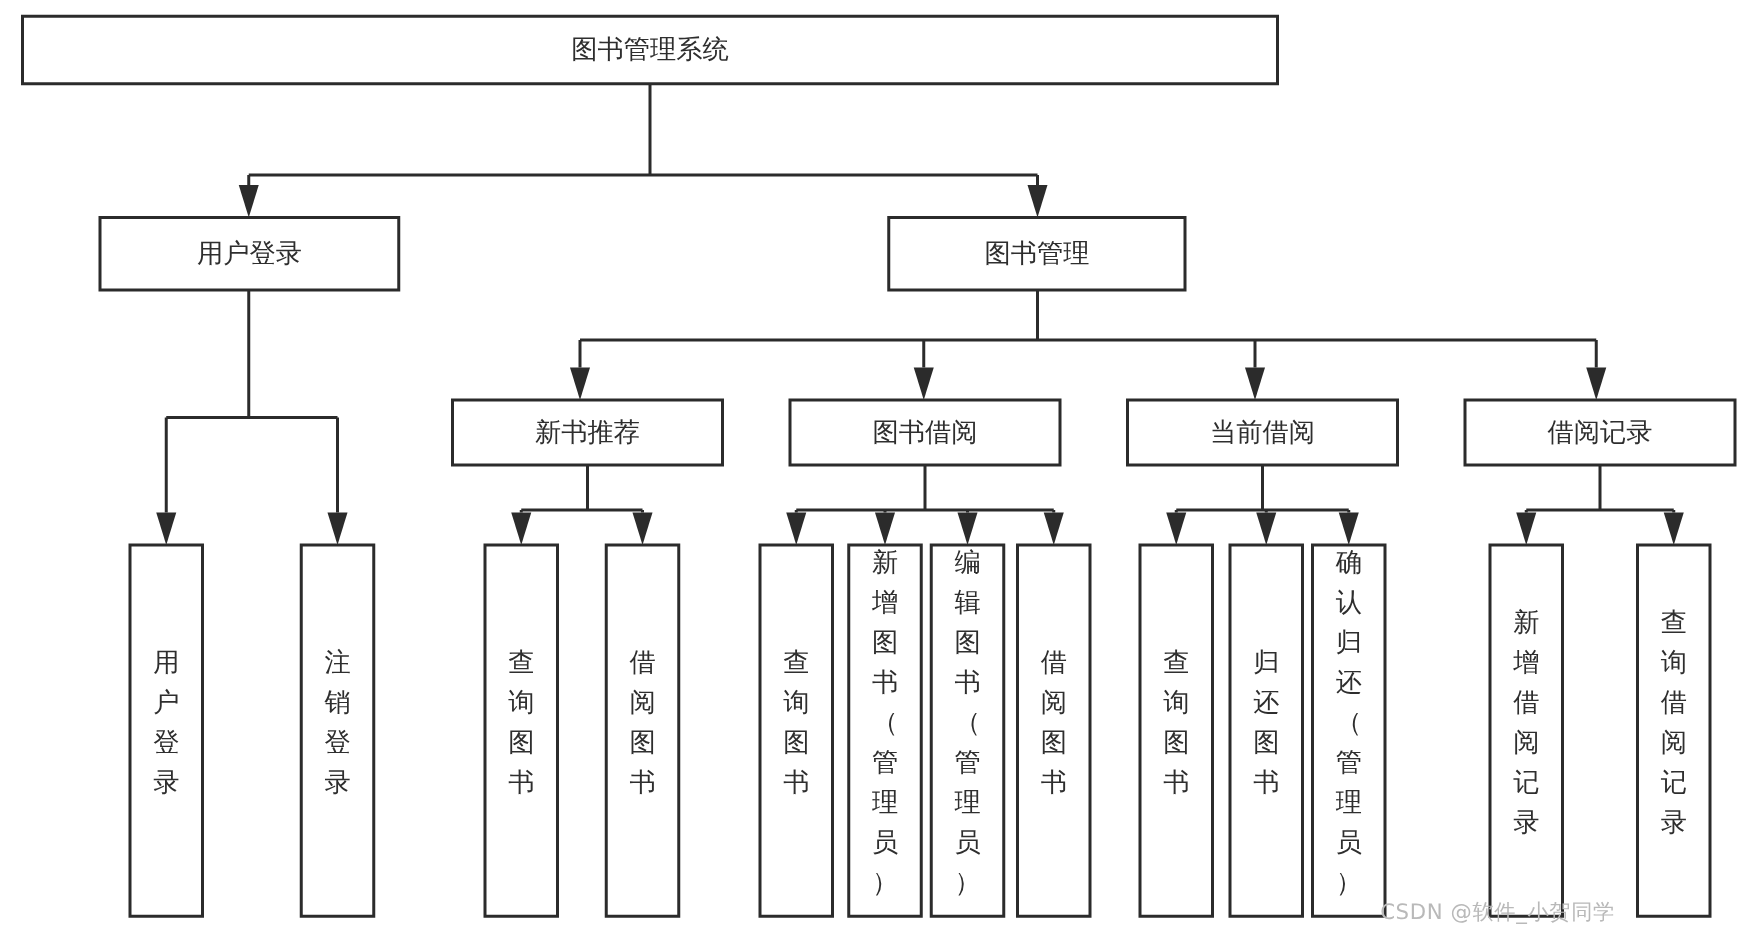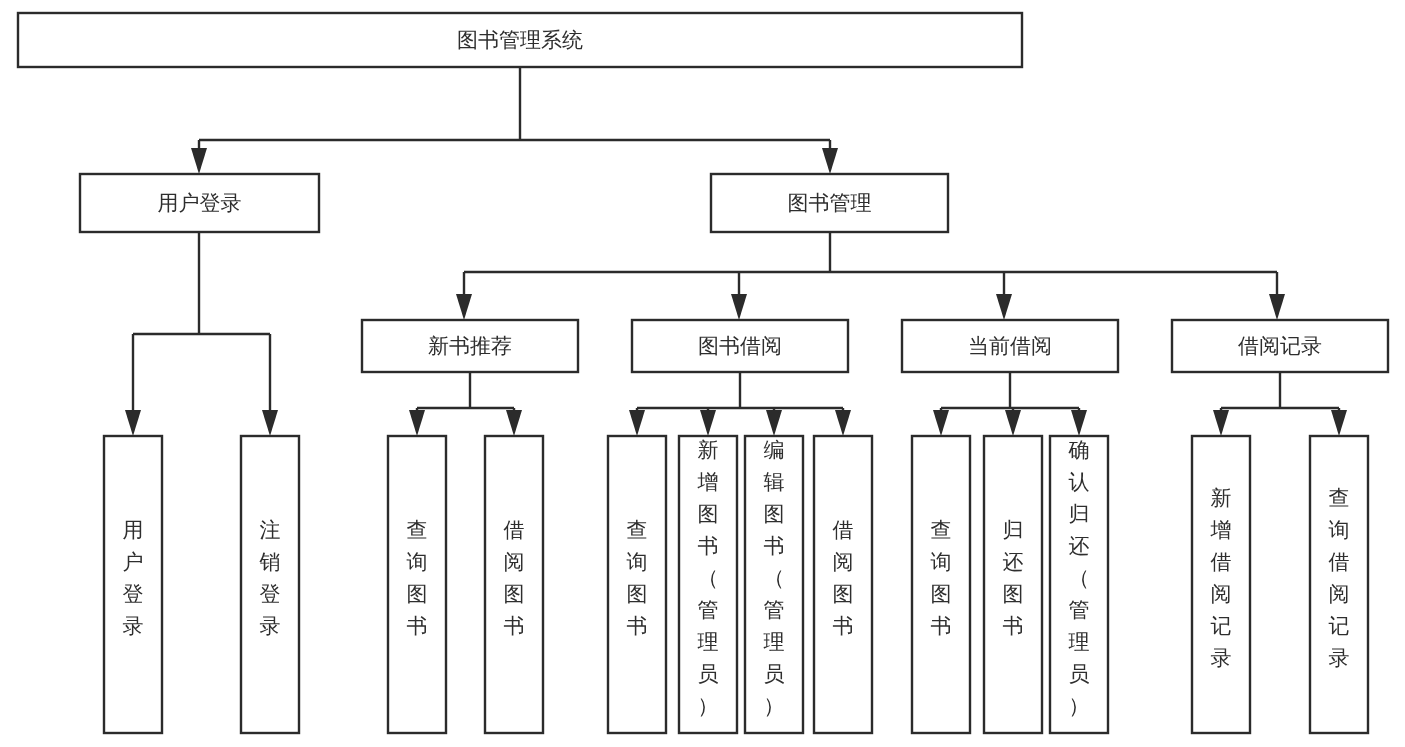--- a/index.html
+++ b/index.html
@@ -204,13 +204,14 @@
         <g>
           <rect x="1192" y="436" width="58" height="297" class="node-box"></rect>
           <text x="1221" y="504.5" class="node-label-vertical"><tspan x="1221" dy="0">新</tspan><tspan x="1221" dy="32">增</tspan><tspan x="1221" dy="32">借</tspan><tspan x="1221" dy="32">阅</tspan><tspan x="1221" dy="32">记</tspan><tspan x="1221" dy="32">录</tspan></text>
         </g>
         <g>
           <rect x="1310" y="436" width="58" height="297" class="node-box"></rect>
           <text x="1339" y="504.5" class="node-label-vertical"><tspan x="1339" dy="0">查</tspan><tspan x="1339" dy="32">询</tspan><tspan x="1339" dy="32">借</tspan><tspan x="1339" dy="32">阅</tspan><tspan x="1339" dy="32">记</tspan><tspan x="1339" dy="32">录</tspan></text>
         </g>
       </g>
     </svg>
+  <div class="watermark">CSDN @软件_小贺同学</div>
 </div>
 
 </body></html>

